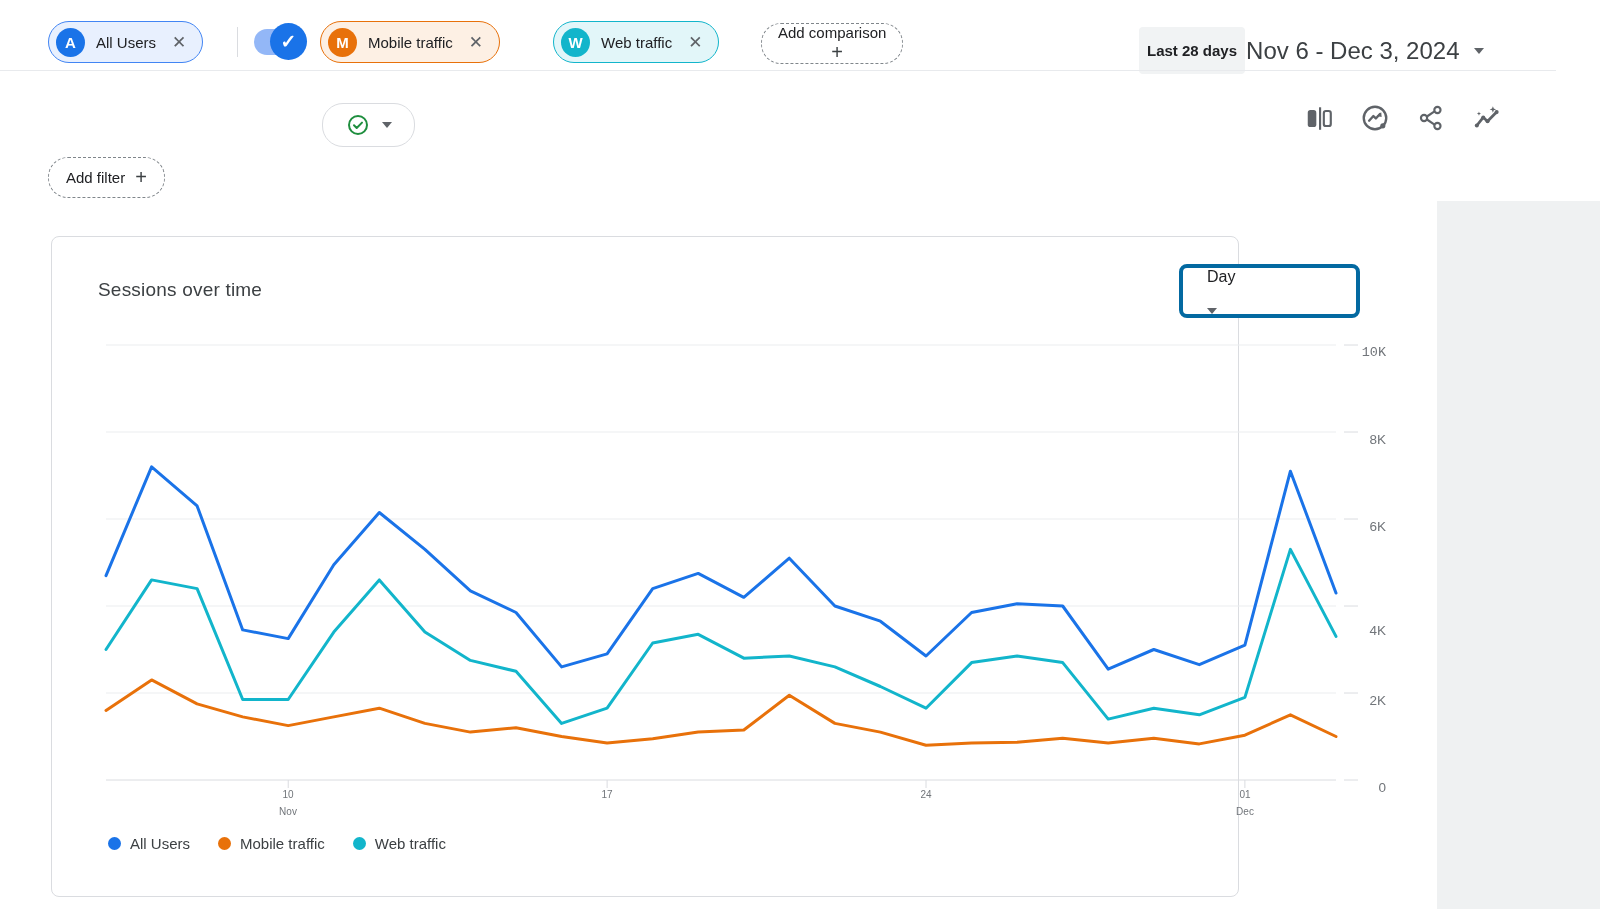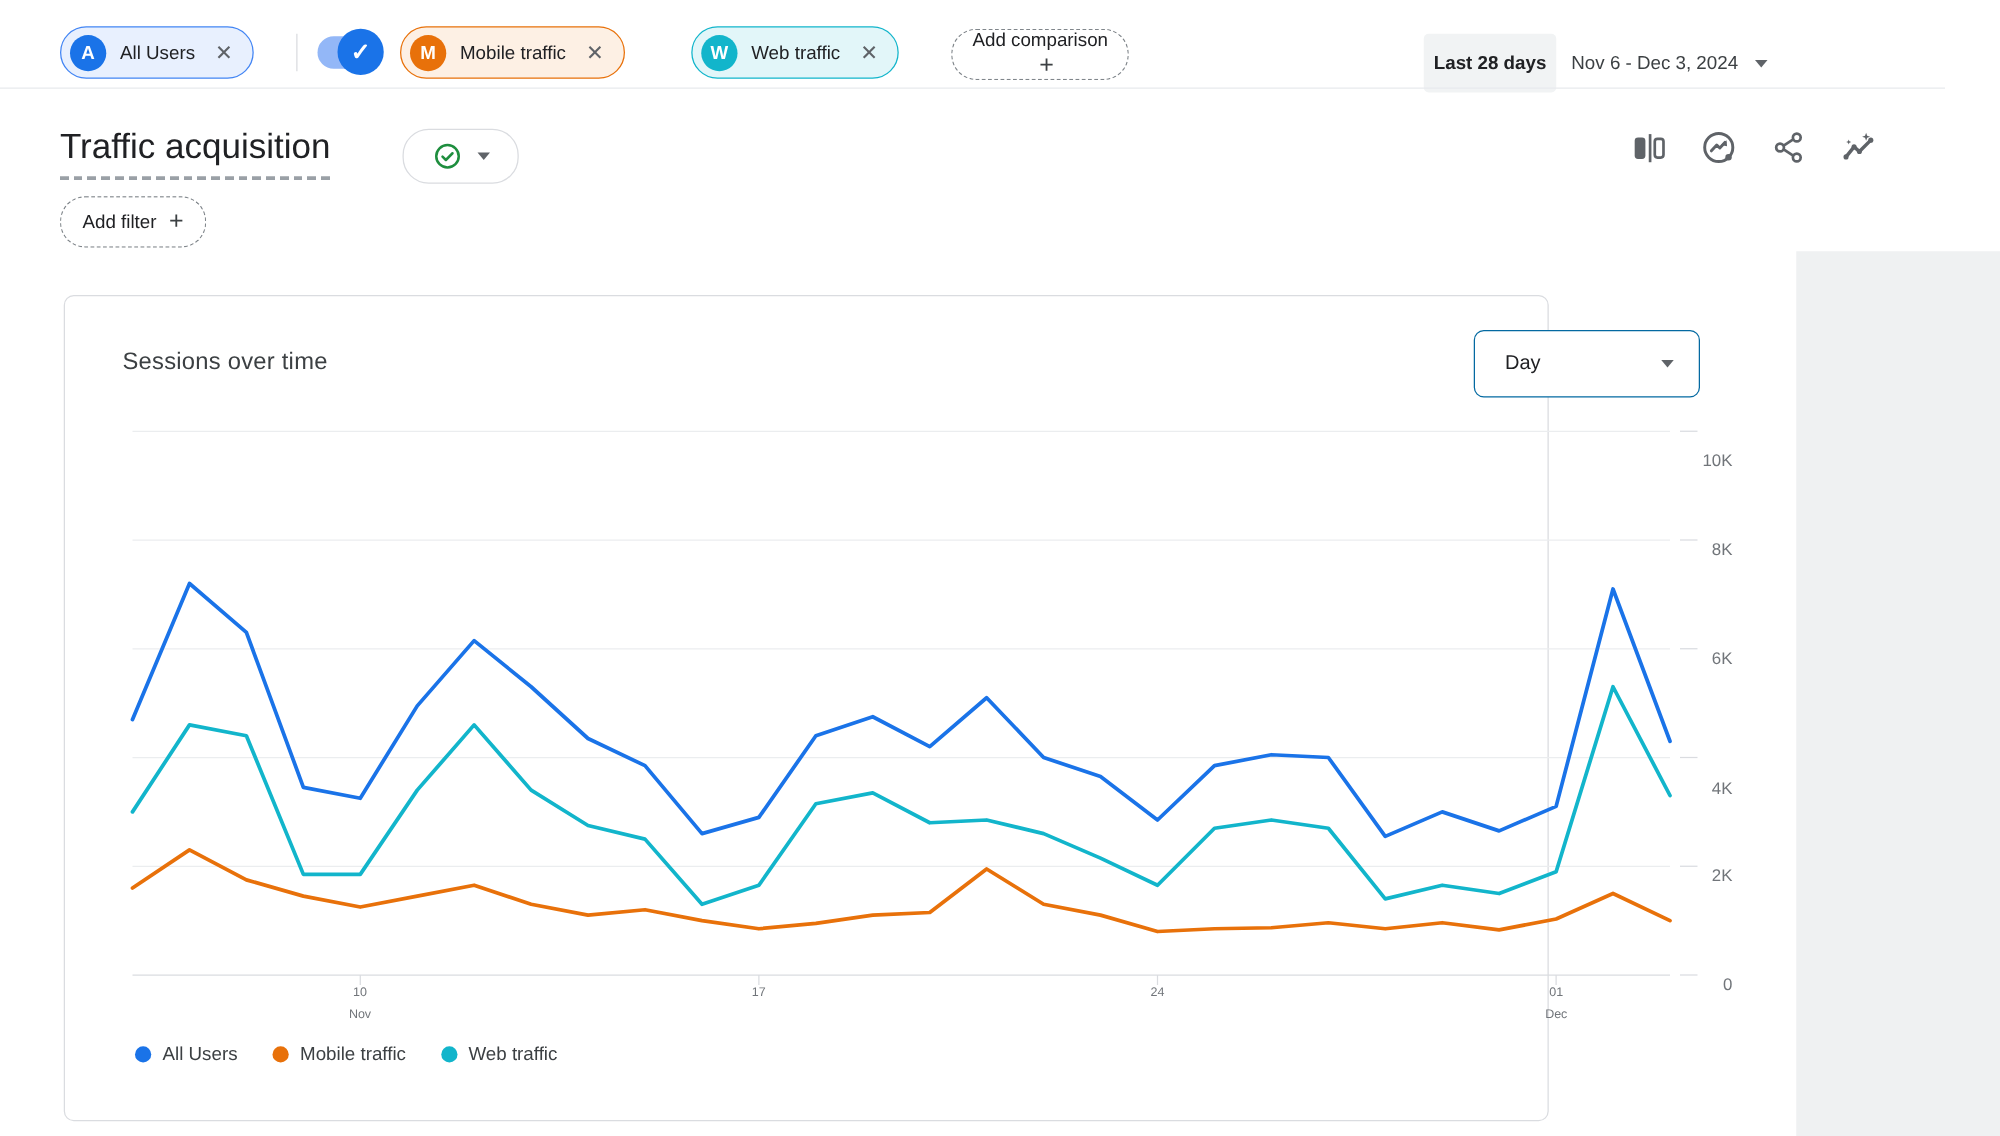--- a/index.html
+++ b/index.html
@@ -25,43 +25,43 @@
                  background:#1a73e8;display:flex;align-items:center;justify-content:center;
                  color:#fff;font-size:19px;font-weight:bold;}
   .dashed-pill{border:1px dashed #80868b;border-radius:20px;background:#fff;display:flex;
                align-items:center;cursor:pointer;}
   .add-comparison{position:absolute;left:761px;top:23px;height:39px;padding:0 16px;flex-direction:column;}
   .dashed-pill .lbl{font-size:15px;font-weight:500;color:#202124;white-space:nowrap;}
   .plus{font-size:20px;color:#3c4043;margin-left:10px;font-weight:400;}
   .daterange{position:absolute;left:1139px;top:27px;display:flex;align-items:center;cursor:pointer;}
   .dr-preset{font-size:15px;font-weight:bold;color:#202124;background:#f1f3f4;border-radius:4px;
              padding:15px 8px;}
-  .dr-value{font-size:15px;color:#3c4043;margin-left:12px;white-space:nowrap;}
+  .dr-value{font-size:24px;color:#3c4043;margin-left:1px;white-space:nowrap;}
   .caret{width:0;height:0;border-left:5px solid transparent;border-right:5px solid transparent;
          border-top:6px solid #5f6368;margin-left:14px;}
   
   .page-title{position:absolute;left:48px;top:101px;font-size:28px;color:#202124;
               padding-bottom:11px;cursor:pointer;
               background:repeating-linear-gradient(90deg,#9aa0a6 0 7px,transparent 7px 11px) left bottom/100% 3px no-repeat;}
   .status-pill{position:absolute;left:322px;top:103px;width:91px;height:42px;border:1px solid #dadce0;
                border-radius:21px;background:#fff;display:flex;align-items:center;justify-content:center;
                gap:12px;cursor:pointer;}
   .add-filter{position:absolute;left:48px;top:157px;height:39px;padding:0 17px;border-radius:20px;}
   .toolbar{position:absolute;left:1303px;top:102px;display:flex;gap:24px;}
   .tool-btn{width:32px;height:32px;display:flex;align-items:center;justify-content:center;cursor:pointer;}
   
   .right-rail{position:absolute;left:1437px;top:201px;width:163px;height:708px;background:#eff1f2;}
   
   .card{position:absolute;left:51px;top:236px;width:1188px;height:661px;background:#fff;
         border:1px solid #dadce0;border-radius:8px;box-sizing:border-box;}
   .chart-title{position:absolute;left:46px;top:42px;font-size:19px;font-weight:500;color:#3c4043;
                letter-spacing:.2px;}
-  .granularity{position:absolute;left:1127px;top:27px;width:181px;height:54px;border:1px solid #0369a1;
-               border-radius:8px;box-sizing:border-box;display:flex;align-items:center;
-               justify-content:space-between;padding:0 20px 0 24px;cursor:pointer;background:#fff;}
+  .granularity{position:absolute;left:1127px;top:27px;width:181px;height:54px;border:4px solid #0369a1;
+               border-radius:8px;box-sizing:border-box;display:flex;
+               justify-content:space-between;padding:0 20px 0 24px;cursor:pointer;background:#fff;flex-direction:column;}
   .granularity .val{font-size:16px;color:#202124;}
   .plot{position:absolute;left:54px;top:108px;width:1230px;height:435px;}
   .ylab{position:absolute;width:48px;left:1286px;text-align:right;font-size:13.5px;color:#71757a;
         line-height:16px;}
   .xtick{position:absolute;top:549px;transform:translateX(-50%);text-align:center;font-size:10px;
          color:#71757a;line-height:17px;white-space:nowrap;}
   .legend{position:absolute;left:56px;top:598px;display:flex;align-items:center;gap:28px;}
   .legend-item{display:flex;align-items:center;gap:9px;}
   .legend-dot{width:13px;height:13px;border-radius:50%;}
   .legend-label{font-size:15px;color:#3c4043;}
@@ -105,21 +105,20 @@
     </div>
 
     <div class="daterange">
       <span class="dr-preset">Last 28 days</span>
       <span class="dr-value">Nov 6 - Dec 3, 2024</span>
       <span class="caret"></span>
     </div>
   </div>
   <div class="topbar-divider"></div>
 
-  <div class="page-title">Traffic acquisition</div>
 
   <div class="status-pill">
     <svg width="24" height="24" viewBox="0 0 24 24">
       <circle cx="12" cy="12" r="9" fill="none" stroke="#1e8e3e" stroke-width="2"></circle>
       <path d="M8 12.3 L10.7 15 L16 9.6" fill="none" stroke="#1e8e3e" stroke-width="2" stroke-linecap="round" stroke-linejoin="round"></path>
     </svg>
     <span class="caret" style="margin-left:0;"></span>
   </div>
 
   <div class="dashed-pill add-filter">
@@ -192,21 +191,21 @@
           <line x1="182.2222222222222" y1="435" x2="182.2222222222222" y2="443" stroke="#dadce0" stroke-width="1"></line>
           <line x1="501.1111111111111" y1="435" x2="501.1111111111111" y2="443" stroke="#dadce0" stroke-width="1"></line>
           <line x1="820" y1="435" x2="820" y2="443" stroke="#dadce0" stroke-width="1"></line>
           <line x1="1138.888888888889" y1="435" x2="1138.888888888889" y2="443" stroke="#dadce0" stroke-width="1"></line>
           <polyline points="0.0,230.6 45.6,121.8 91.1,160.9 136.7,284.9 182.2,293.6 227.8,219.7 273.3,167.5 318.9,204.4 364.4,245.8 410.0,267.5 455.6,321.9 501.1,308.9 546.7,243.6 592.2,228.4 637.8,252.3 683.3,213.2 728.9,261.0 774.4,276.2 820.0,311.0 865.6,267.5 911.1,258.8 956.7,261.0 1002.2,324.1 1047.8,304.5 1093.3,319.7 1138.9,300.1 1184.4,126.2 1230.0,248.0" fill="none" stroke="#1a73e8" stroke-width="3" stroke-linejoin="round" stroke-linecap="round"></polyline>
           <polyline points="0.0,365.4 45.6,334.9 91.1,358.9 136.7,371.9 182.2,380.6 227.8,371.9 273.3,363.2 318.9,378.4 364.4,387.1 410.0,382.8 455.6,391.5 501.1,398.0 546.7,393.7 592.2,387.1 637.8,385.0 683.3,350.2 728.9,378.4 774.4,387.1 820.0,400.2 865.6,398.0 911.1,397.2 956.7,393.2 1002.2,398.0 1047.8,393.2 1093.3,398.9 1138.9,390.2 1184.4,369.8 1230.0,391.5" fill="none" stroke="#e8710a" stroke-width="3" stroke-linejoin="round" stroke-linecap="round"></polyline>
           <polyline points="0.0,304.5 45.6,234.9 91.1,243.6 136.7,354.5 182.2,354.5 227.8,287.1 273.3,234.9 318.9,287.1 364.4,315.4 410.0,326.3 455.6,378.4 501.1,363.2 546.7,298.0 592.2,289.3 637.8,313.2 683.3,311.0 728.9,321.9 774.4,341.5 820.0,363.2 865.6,317.6 911.1,311.0 956.7,317.6 1002.2,374.1 1047.8,363.2 1093.3,369.8 1138.9,352.4 1184.4,204.4 1230.0,291.4" fill="none" stroke="#12b5cb" stroke-width="3" stroke-linejoin="round" stroke-linecap="round"></polyline>
         </svg>
     </div>
 
-    <div class="ylab" style="top:124px;">10K</div>
+    <div class="ylab" style="top:108px;font-family:Liberation Mono, monospace;">10K</div>
     <div class="ylab" style="top:195px;">8K</div>
     <div class="ylab" style="top:282px;">6K</div>
     <div class="ylab" style="top:386px;">4K</div>
     <div class="ylab" style="top:456px;">2K</div>
     <div class="ylab" style="top:543px;">0</div>
 
     <div class="xtick" style="left:236px;">
       <div>10</div>
         <div>Nov</div>
     </div>

